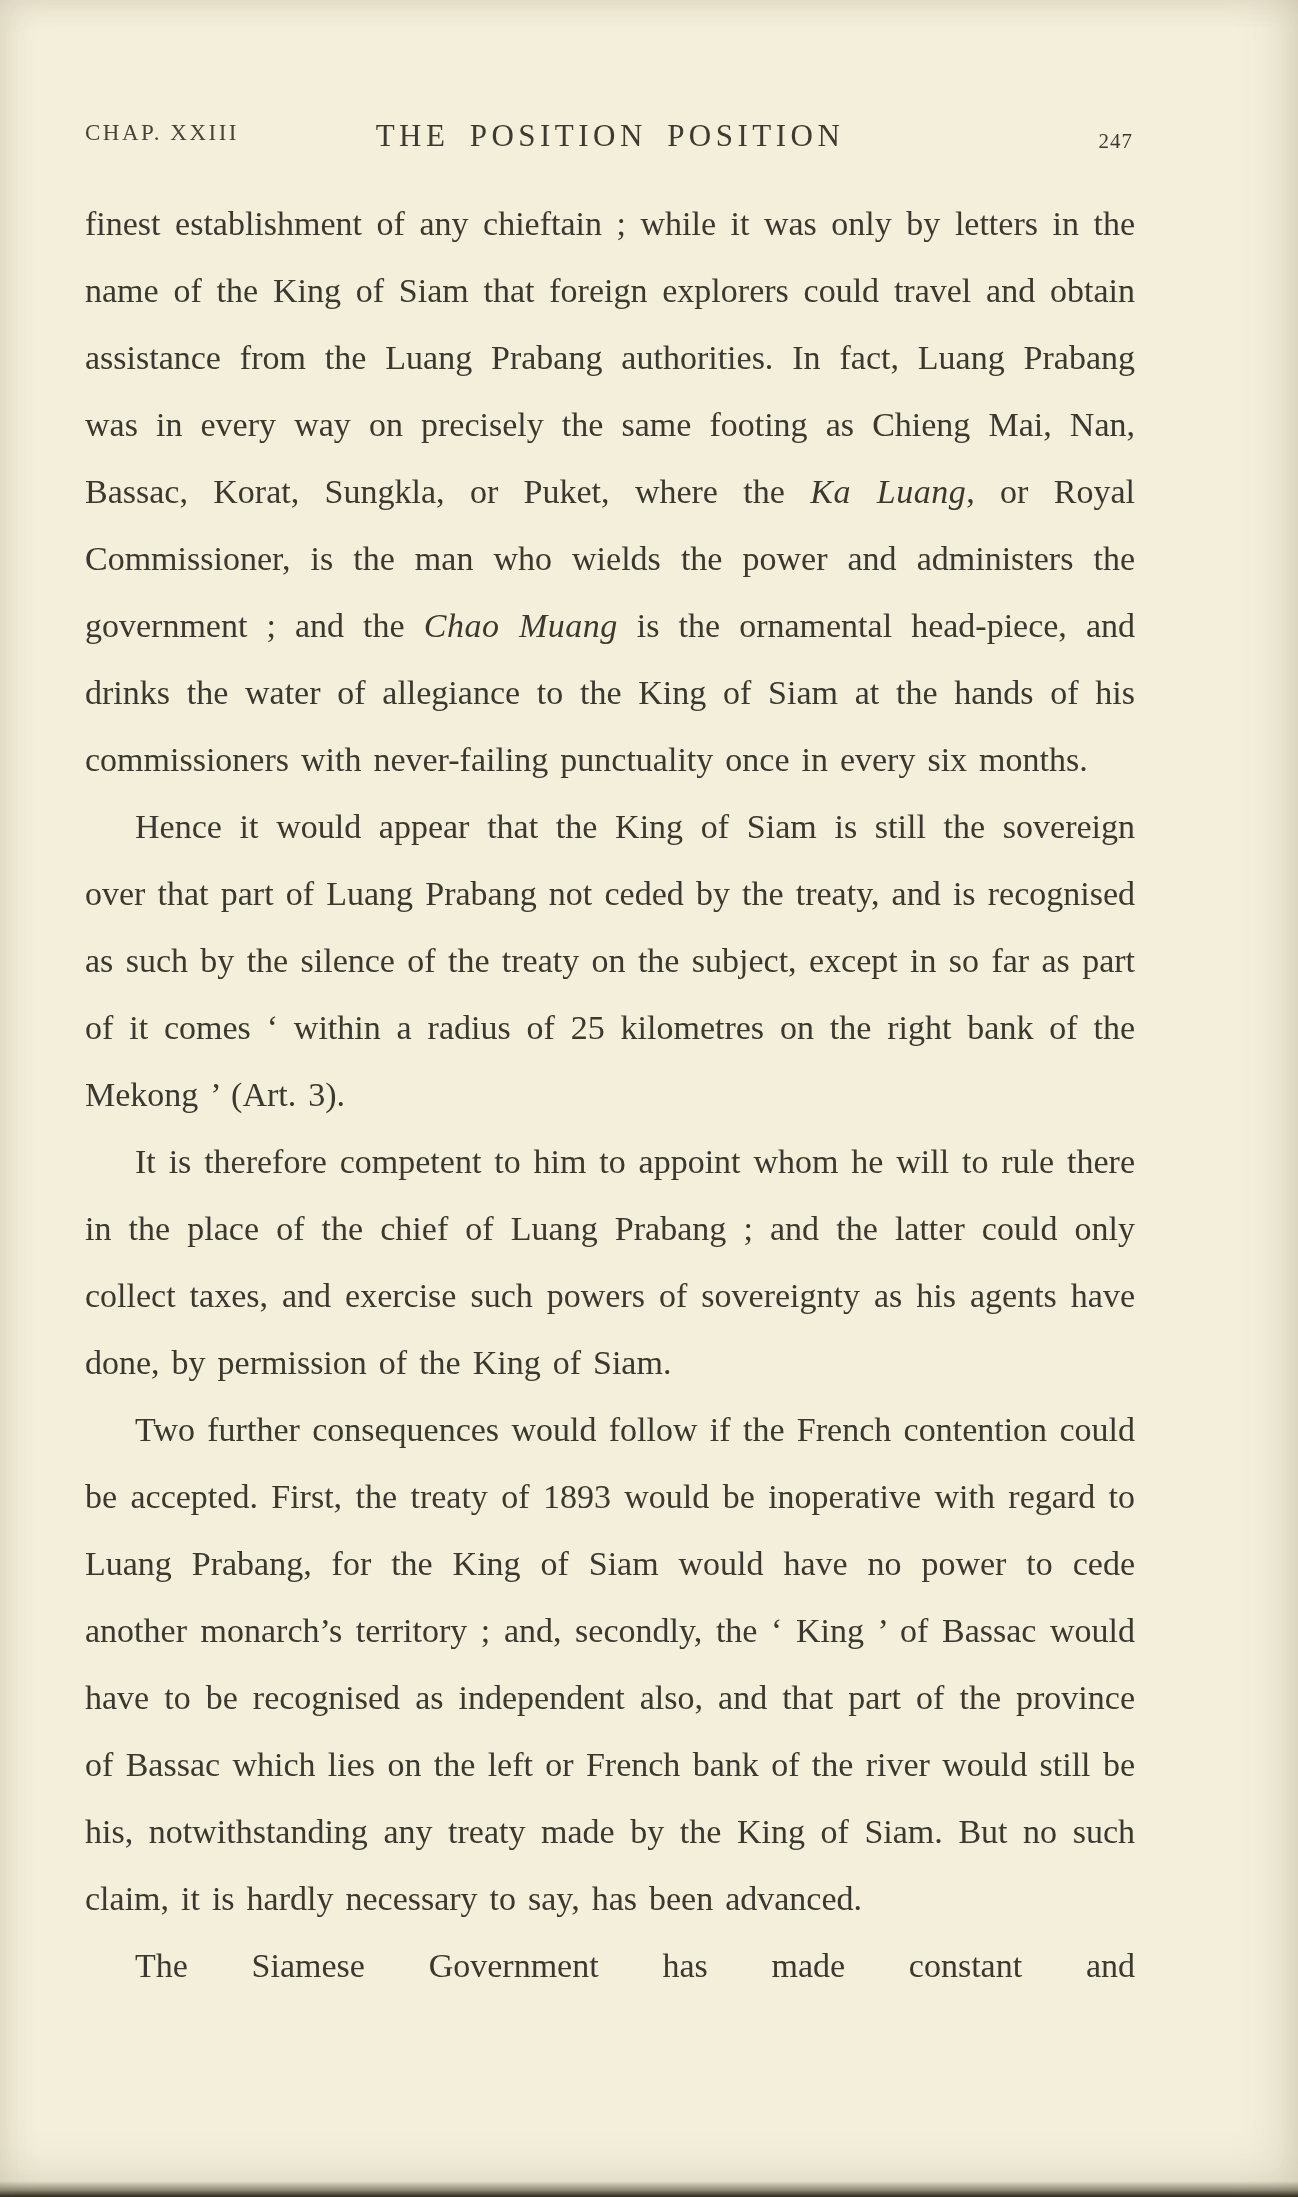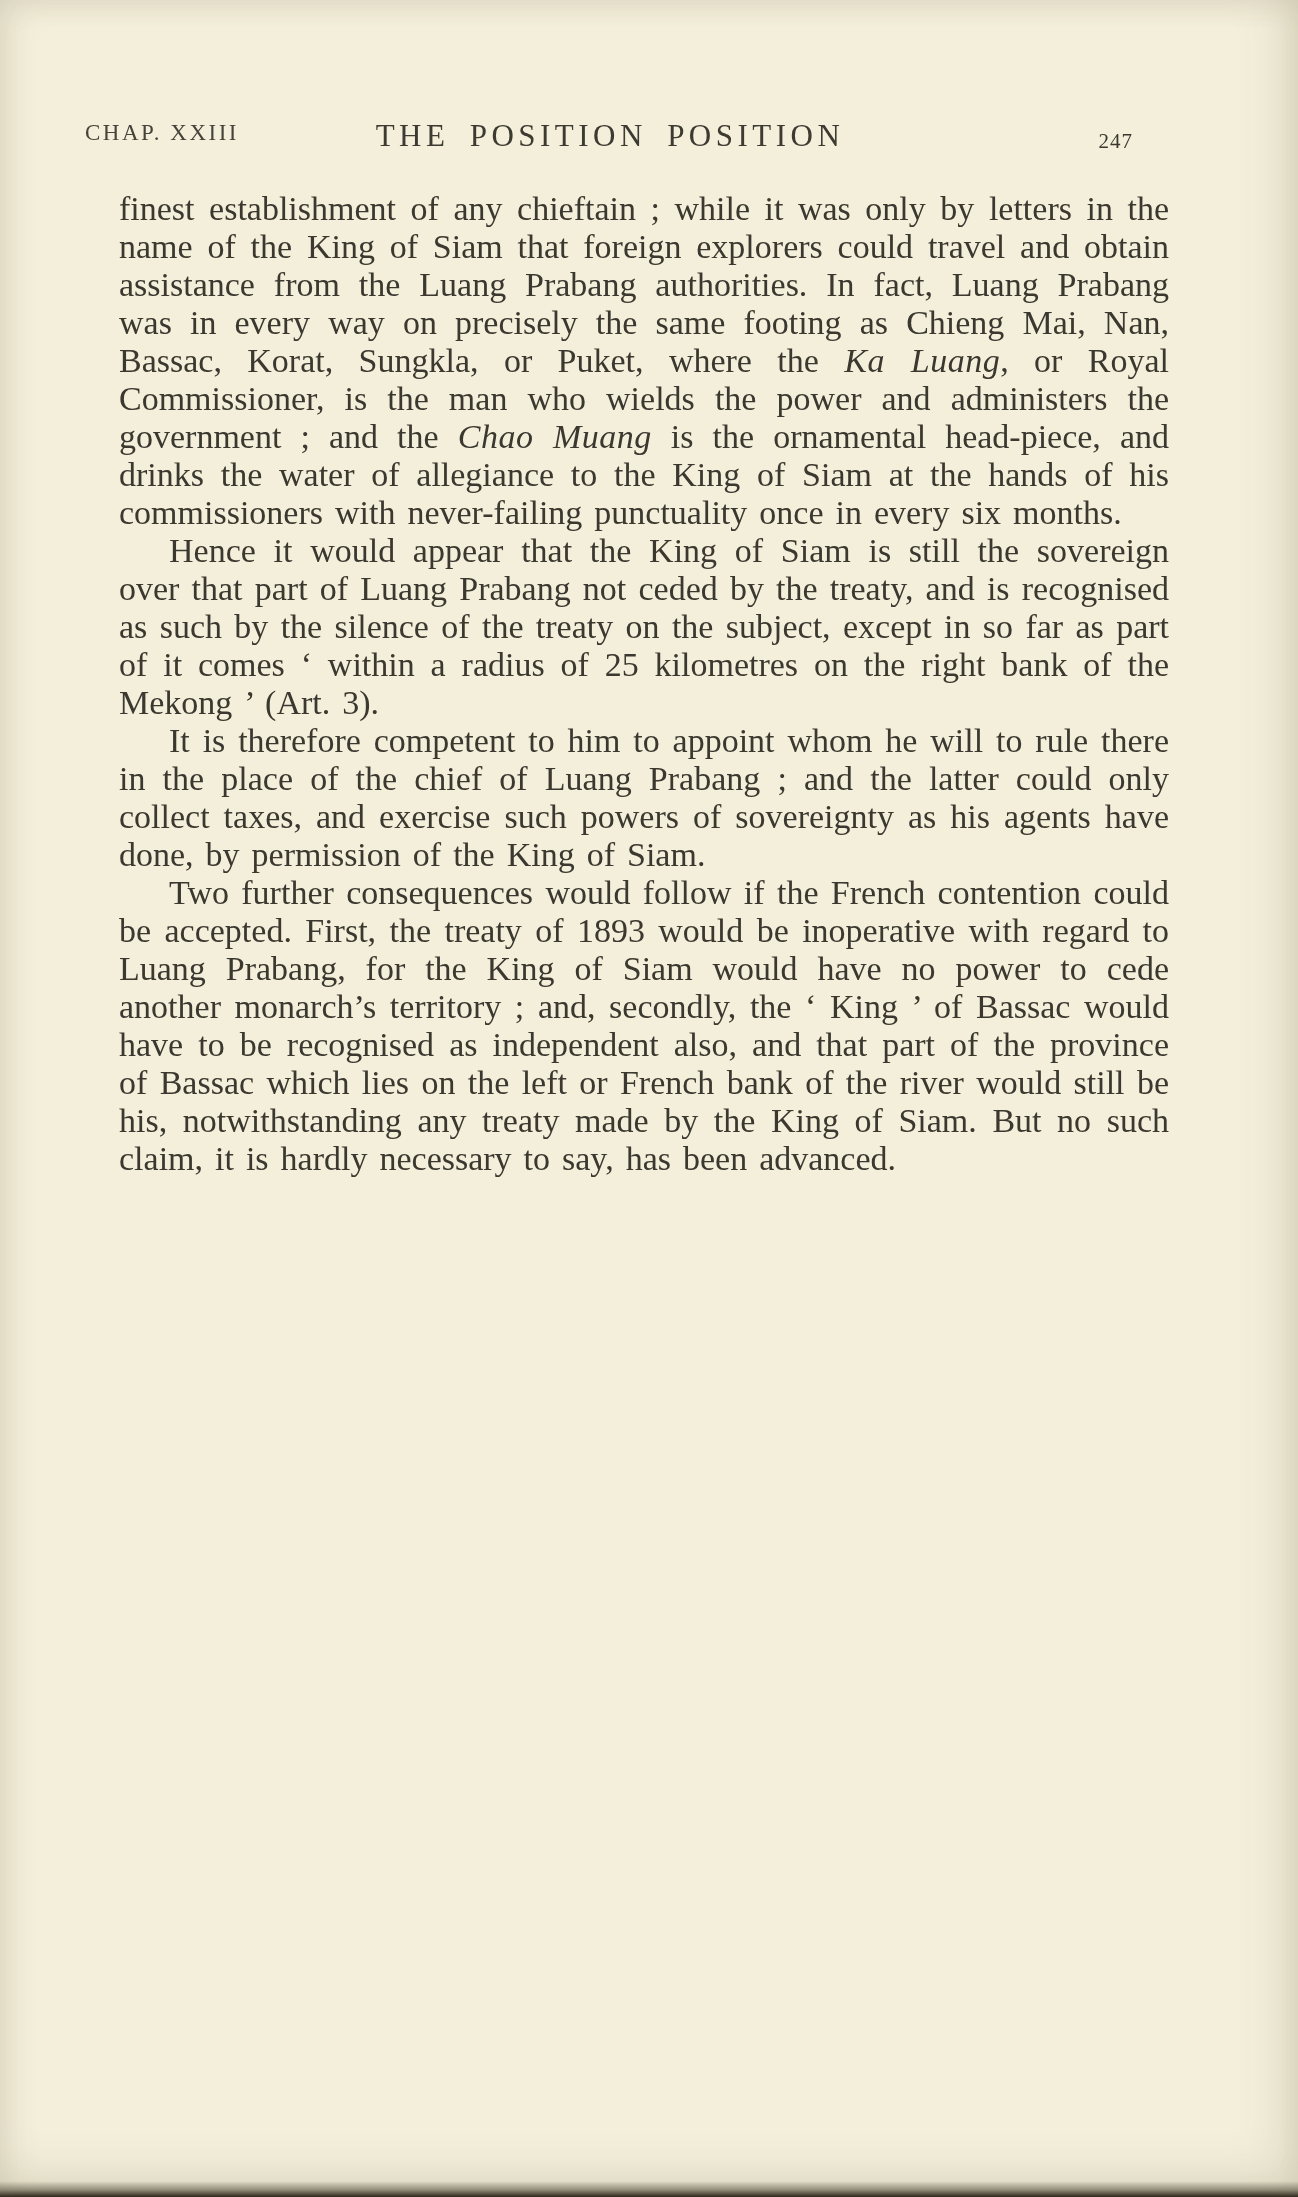--- a/index.html
+++ b/index.html
@@ -74,24 +74,23 @@
     font-size: 21px;
     letter-spacing: 1px;
   }
 
   .text-block {
     position: absolute;
     top: 190px;
     left: 85px;
     width: 1050px;
     font-size: 34px;
-    line-height: 38px;
+    line-height: 67px;
     text-align: justify;
     word-spacing: 3.5px;
-    margin-left: 34px;
   }
   .text-block p {
     margin: 0;
     padding: 0;
   }
   .text-block p.indent { text-indent: 50px; }
   .text-block p.justify-last { text-align-last: justify; }
   .text-block em {
     font-style: italic;
     letter-spacing: 0.5px;
@@ -106,17 +105,18 @@
     <span class="chapter">CHAP. XXIII</span>
     <span class="running-title">THE POSITION POSITION</span>
     <span class="pagenum">247</span>
   </header>
 
   <main class="text-block" id="paragraphs">
       <p class=""><span>finest establishment of any chieftain ; while it was only by letters in the name of the King of Siam that foreign explorers could travel and obtain assistance from the Luang Prabang authorities. In fact, Luang Prabang was in every way on precisely the same footing as Chieng Mai, Nan, Bassac, Korat, Sungkla, or Puket, where the </span><em>Ka Luang</em><span>, or Royal Commissioner, is the man who wields the power and administers the government ; and the </span><em>Chao Muang</em><span> is the ornamental head-piece, and drinks the water of allegiance to the King of Siam at the hands of his commissioners with never-failing punctuality once in every six months.</span></p>
       <p class="indent"><span>Hence it would appear that the King of Siam is still the sovereign over that part of Luang Prabang not ceded by the treaty, and is recognised as such by the silence of the treaty on the subject, except in so far as part of it comes ‘ within a radius of 25 kilometres on the right bank of the Mekong ’ (Art. 3).</span></p>
       <p class="indent"><span>It is therefore competent to him to appoint whom he will to rule there in the place of the chief of Luang Prabang ; and the latter could only collect taxes, and exercise such powers of sovereignty as his agents have done, by permission of the King of Siam.</span></p>
       <p class="indent"><span>Two further consequences would follow if the French contention could be accepted. First, the treaty of 1893 would be inoperative with regard to Luang Prabang, for the King of Siam would have no power to cede another monarch’s territory ; and, secondly, the ‘ King ’ of Bassac would have to be recognised as independent also, and that part of the province of Bassac which lies on the left or French bank of the river would still be his, notwithstanding any treaty made by the King of Siam. But no such claim, it is hardly necessary to say, has been advanced.</span></p>
+      <p class="indent justify-last"><span>The Siamese Government has made constant and</span></p>
     </main>
 
   <div class="scan-bottom-edge"></div>
 
 </div>
 
 </body></html>

